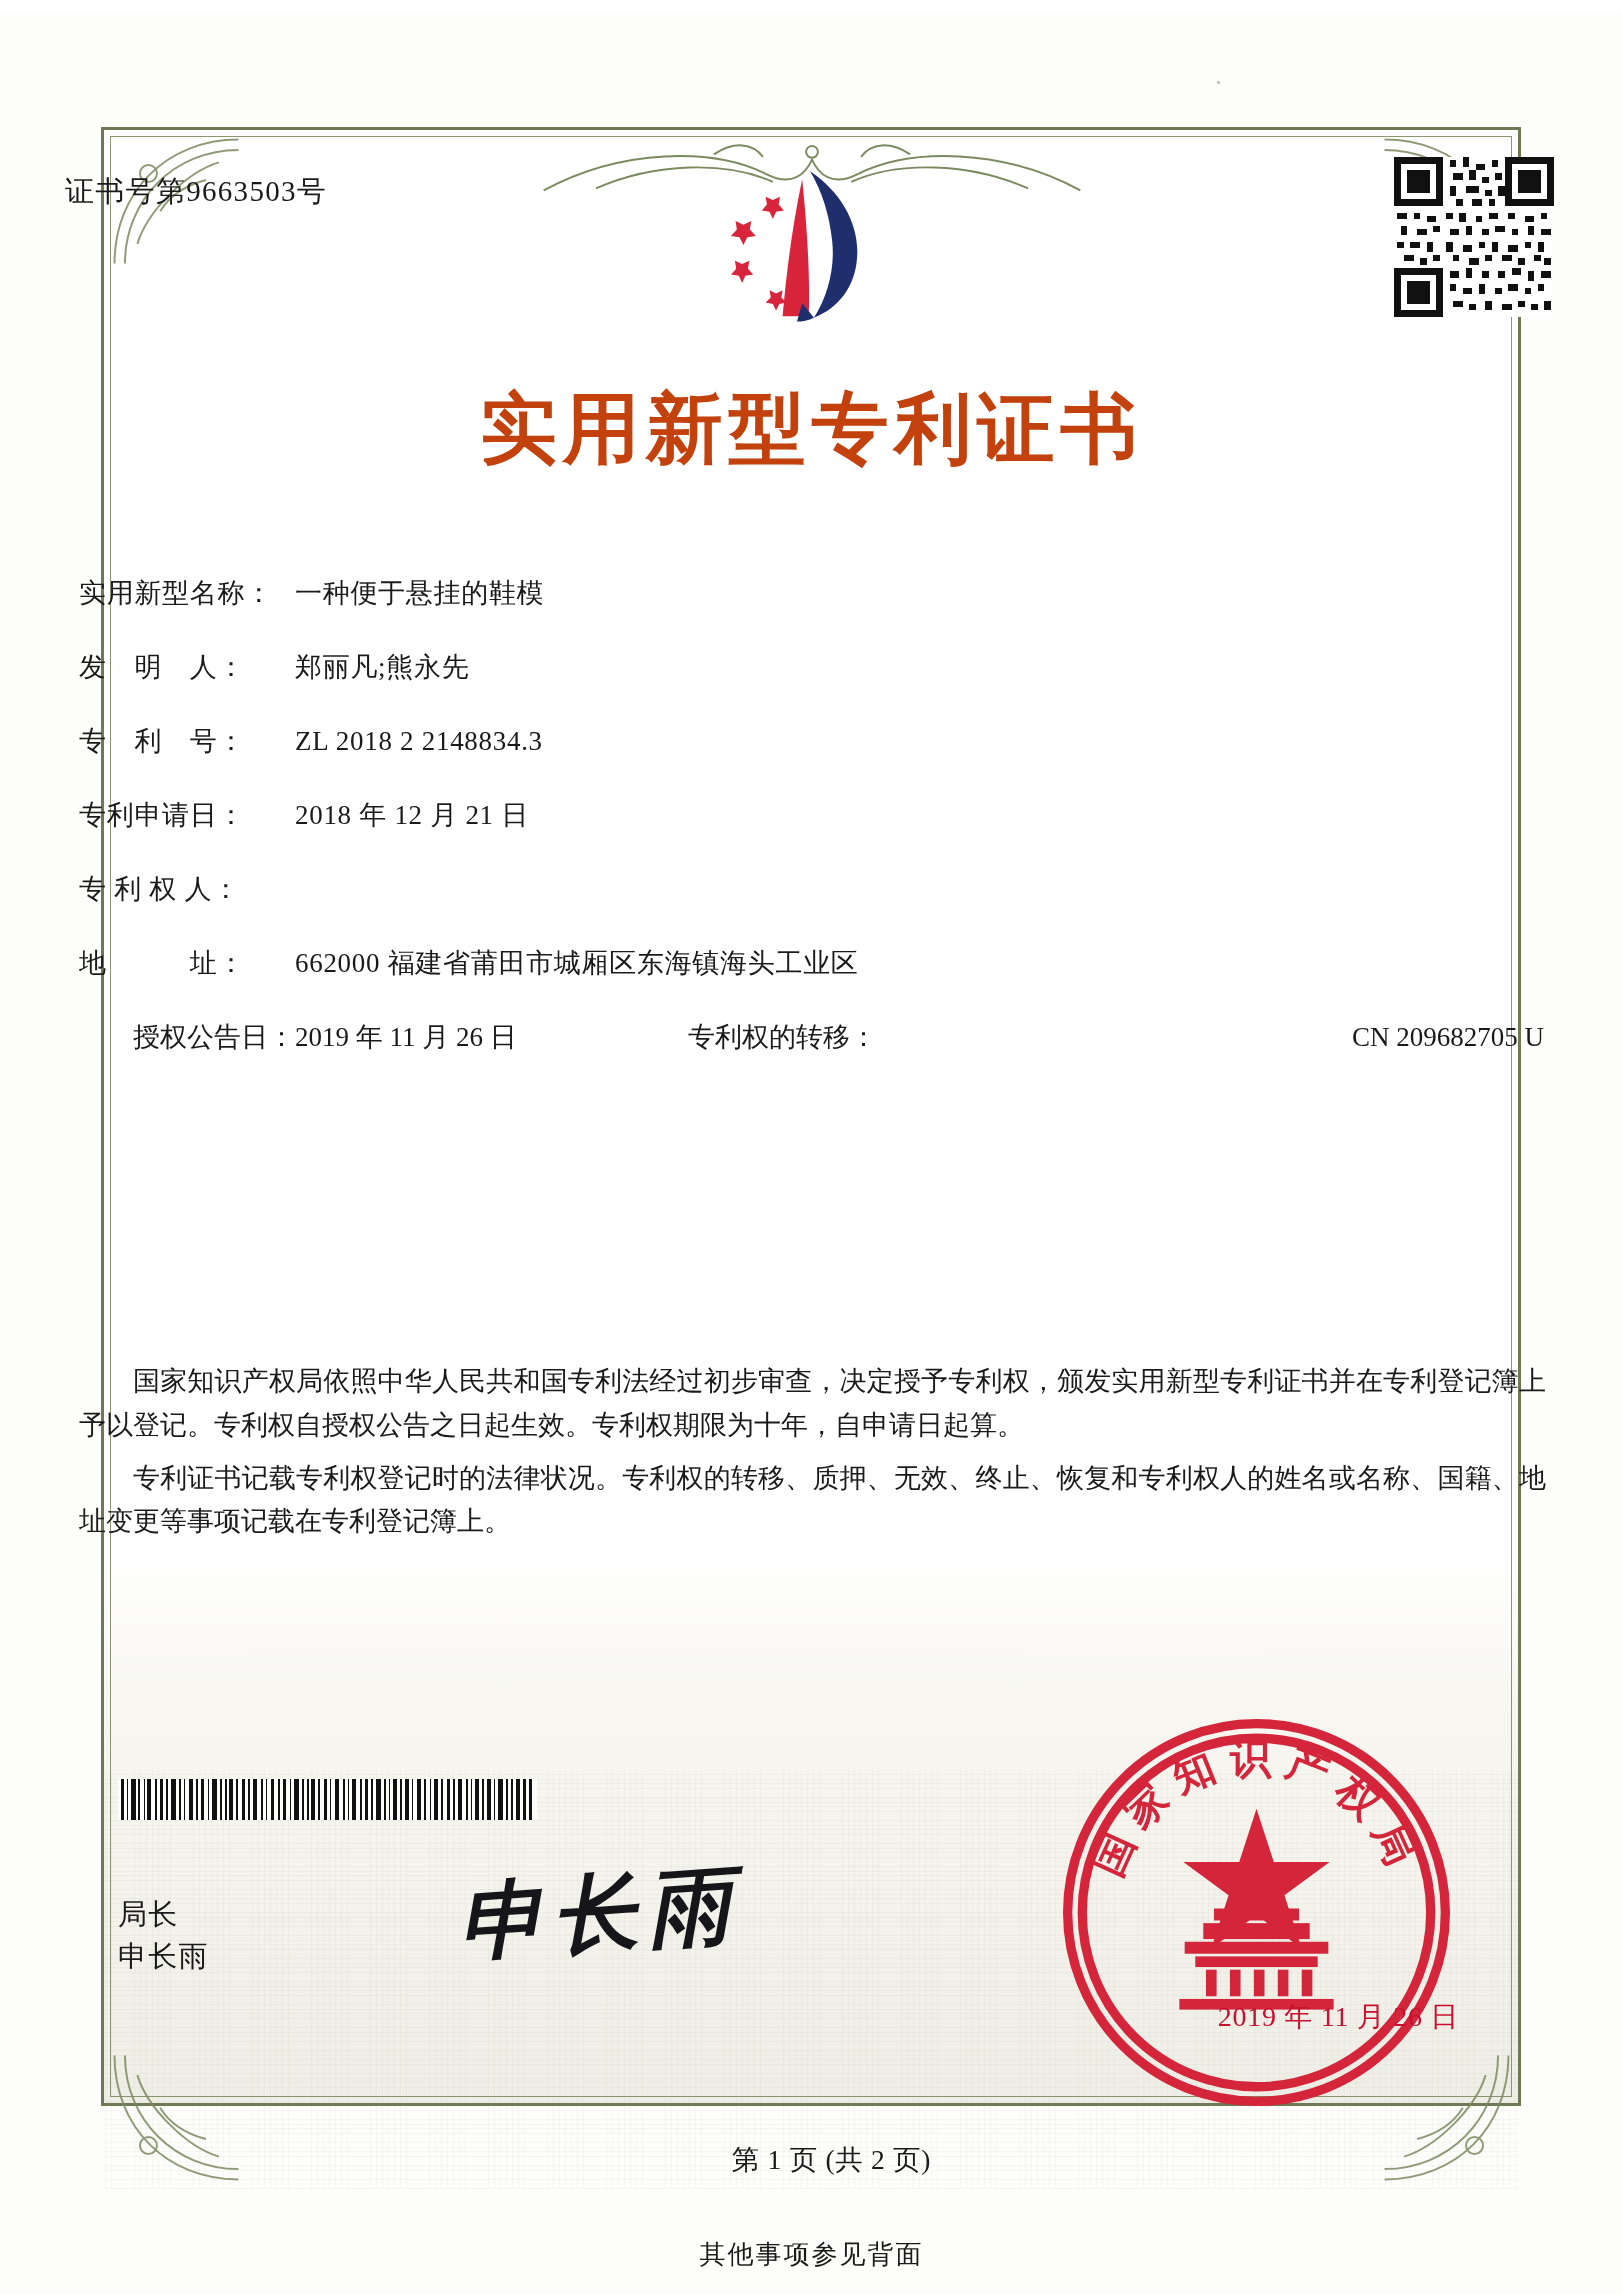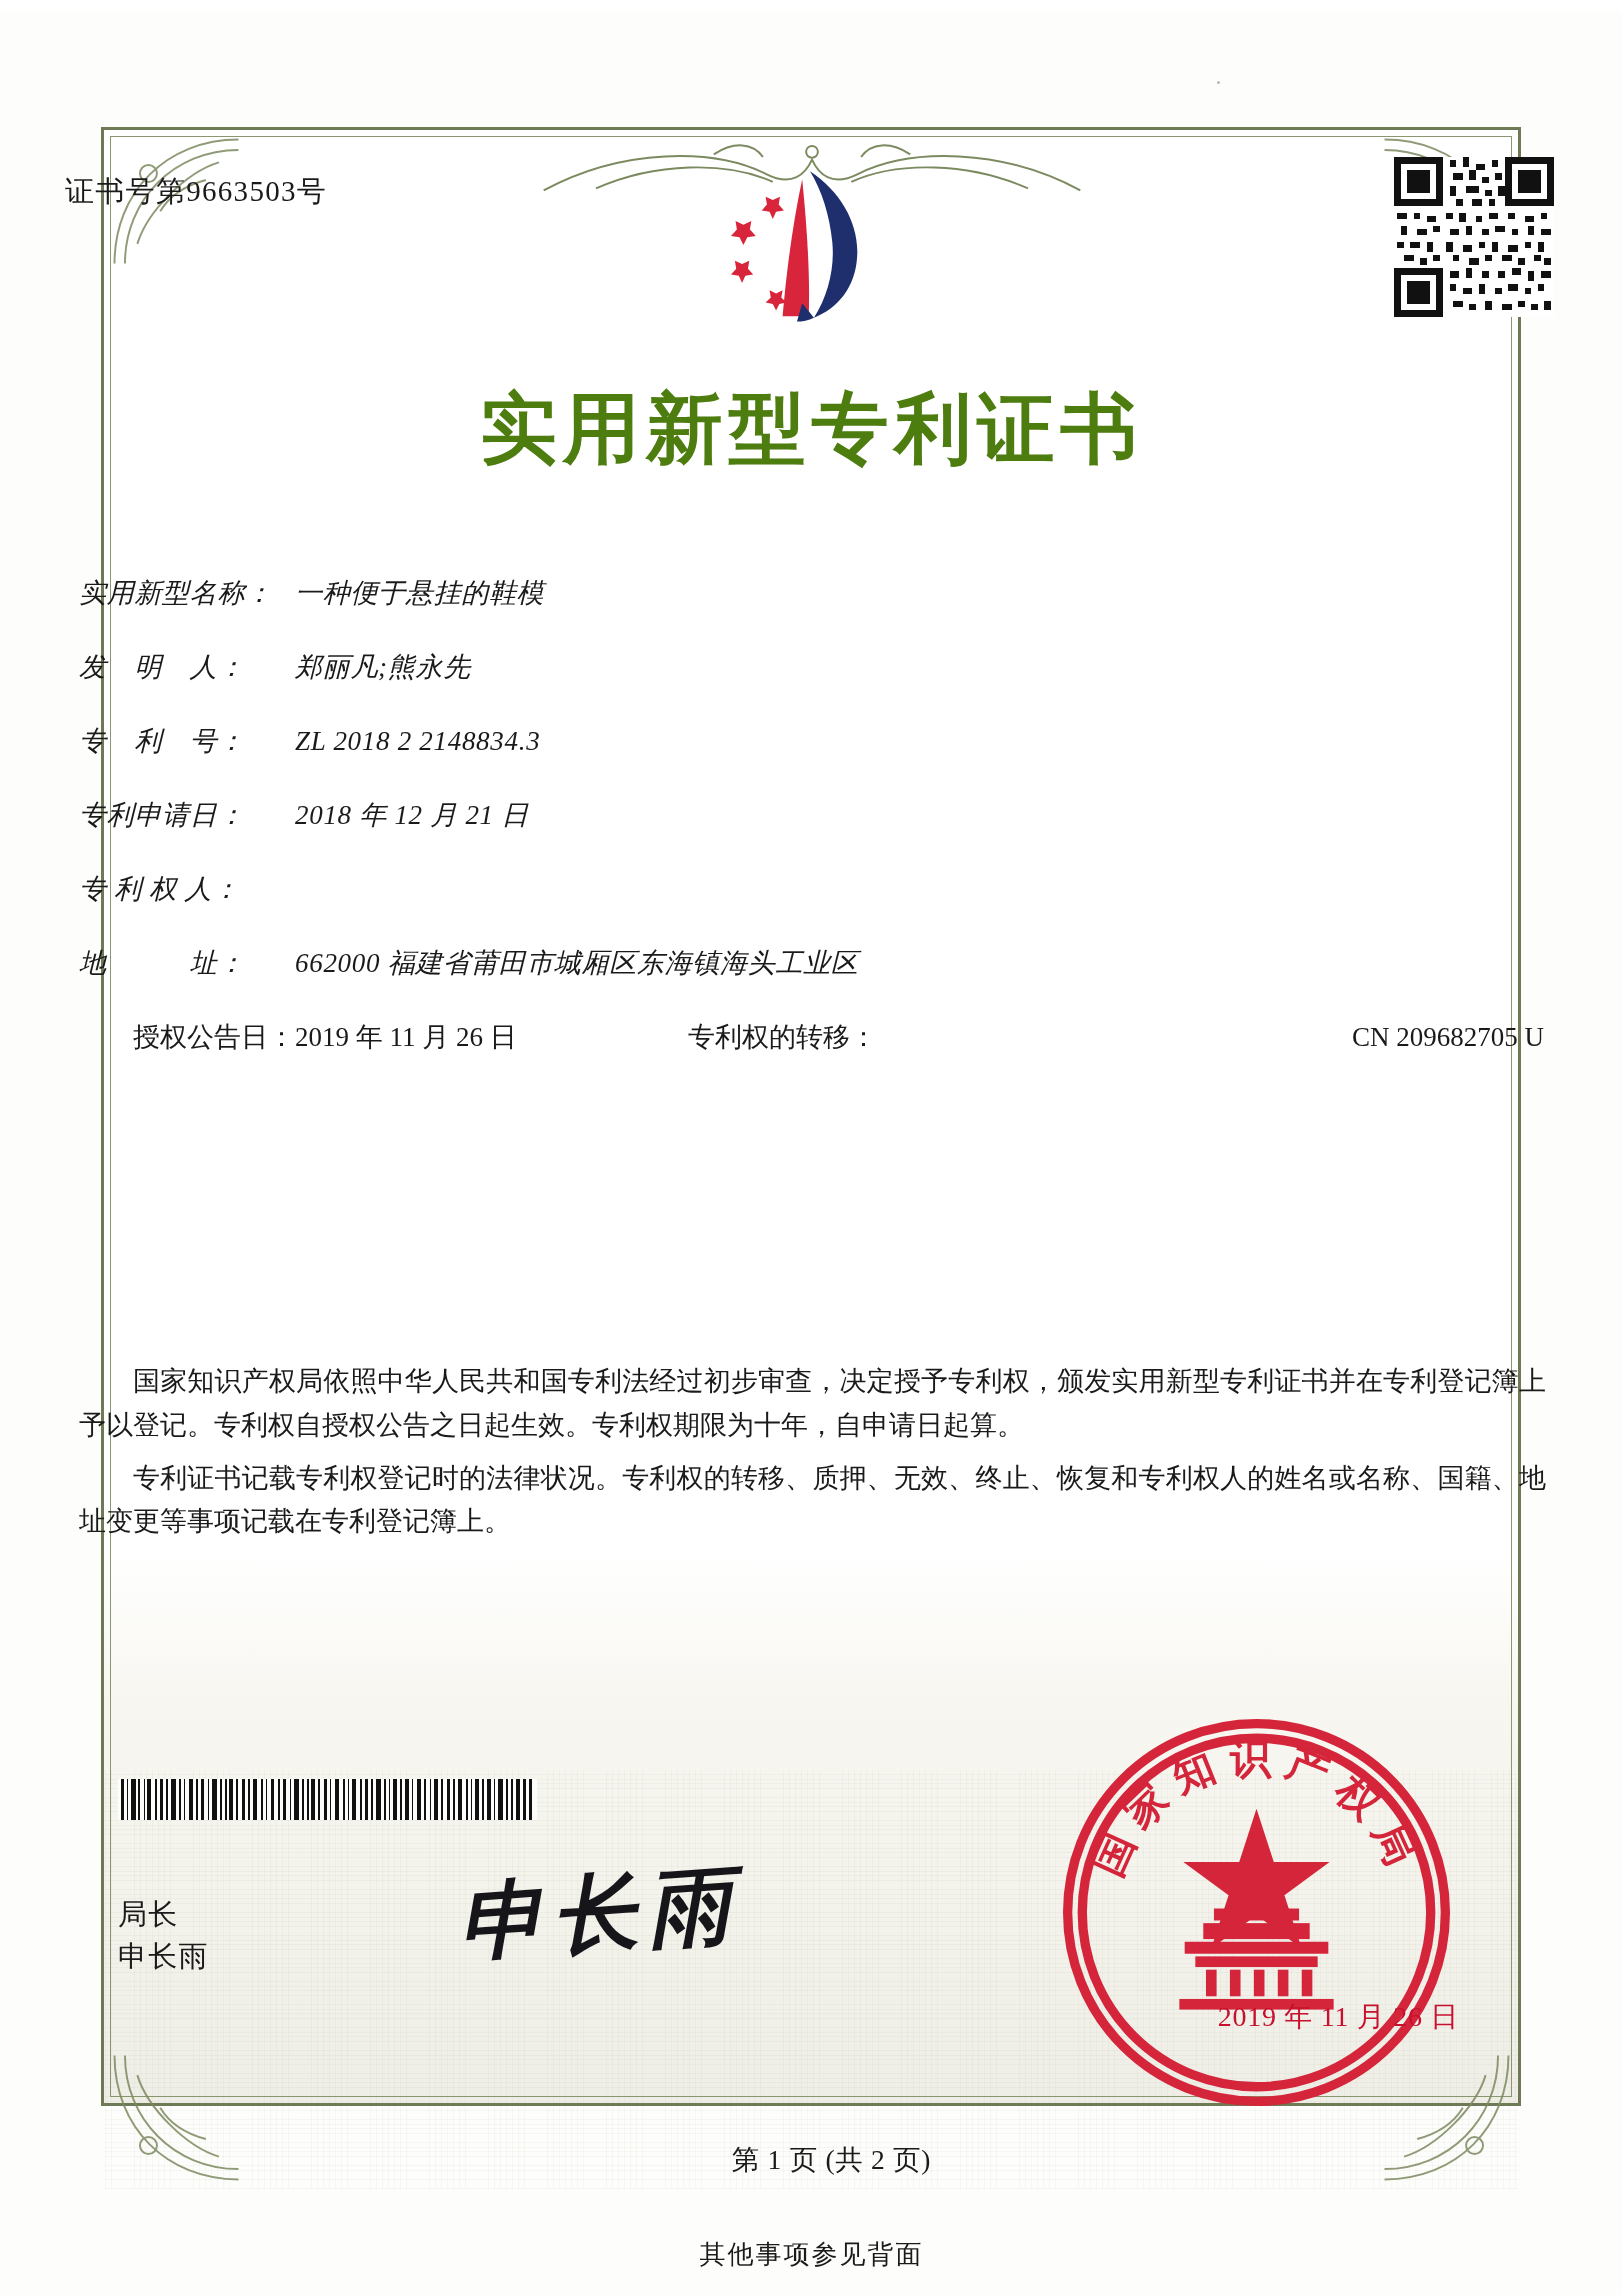--- a/index.html
+++ b/index.html
@@ -92,38 +92,37 @@
 
   .title {
     position: absolute;
     left: 0; right: 0;
     top: 366px;
     text-align: center;
     font-family: "DejaVu Serif", "Liberation Serif", serif;
     font-size: 77px;
     font-weight: 700;
     letter-spacing: 5.9px;
-    color: #4d7c0f;
+    color: #c2410c;
   }
 
   
   .fields {
     position: absolute;
     left: 79px;
     top: 563px;
     right: 79px;
   }
   .field {
     display: flex;
     align-items: baseline;
     margin-bottom: 38px;
     font-size: 27px;
     letter-spacing: 0.7px;
     white-space: nowrap;
-    font-style: italic;
   }
   .field .lbl {
     width: 216px;
     flex: 0 0 216px;
     display: inline-block;
   }
   .field .val { flex: 1 1 auto; }
 
   .field-split { display: flex; align-items: baseline; margin-bottom: 26px; font-size: 27px; white-space: nowrap; }
   .field-split .lbl { width: 216px; flex: 0 0 216px; text-align: right; }

